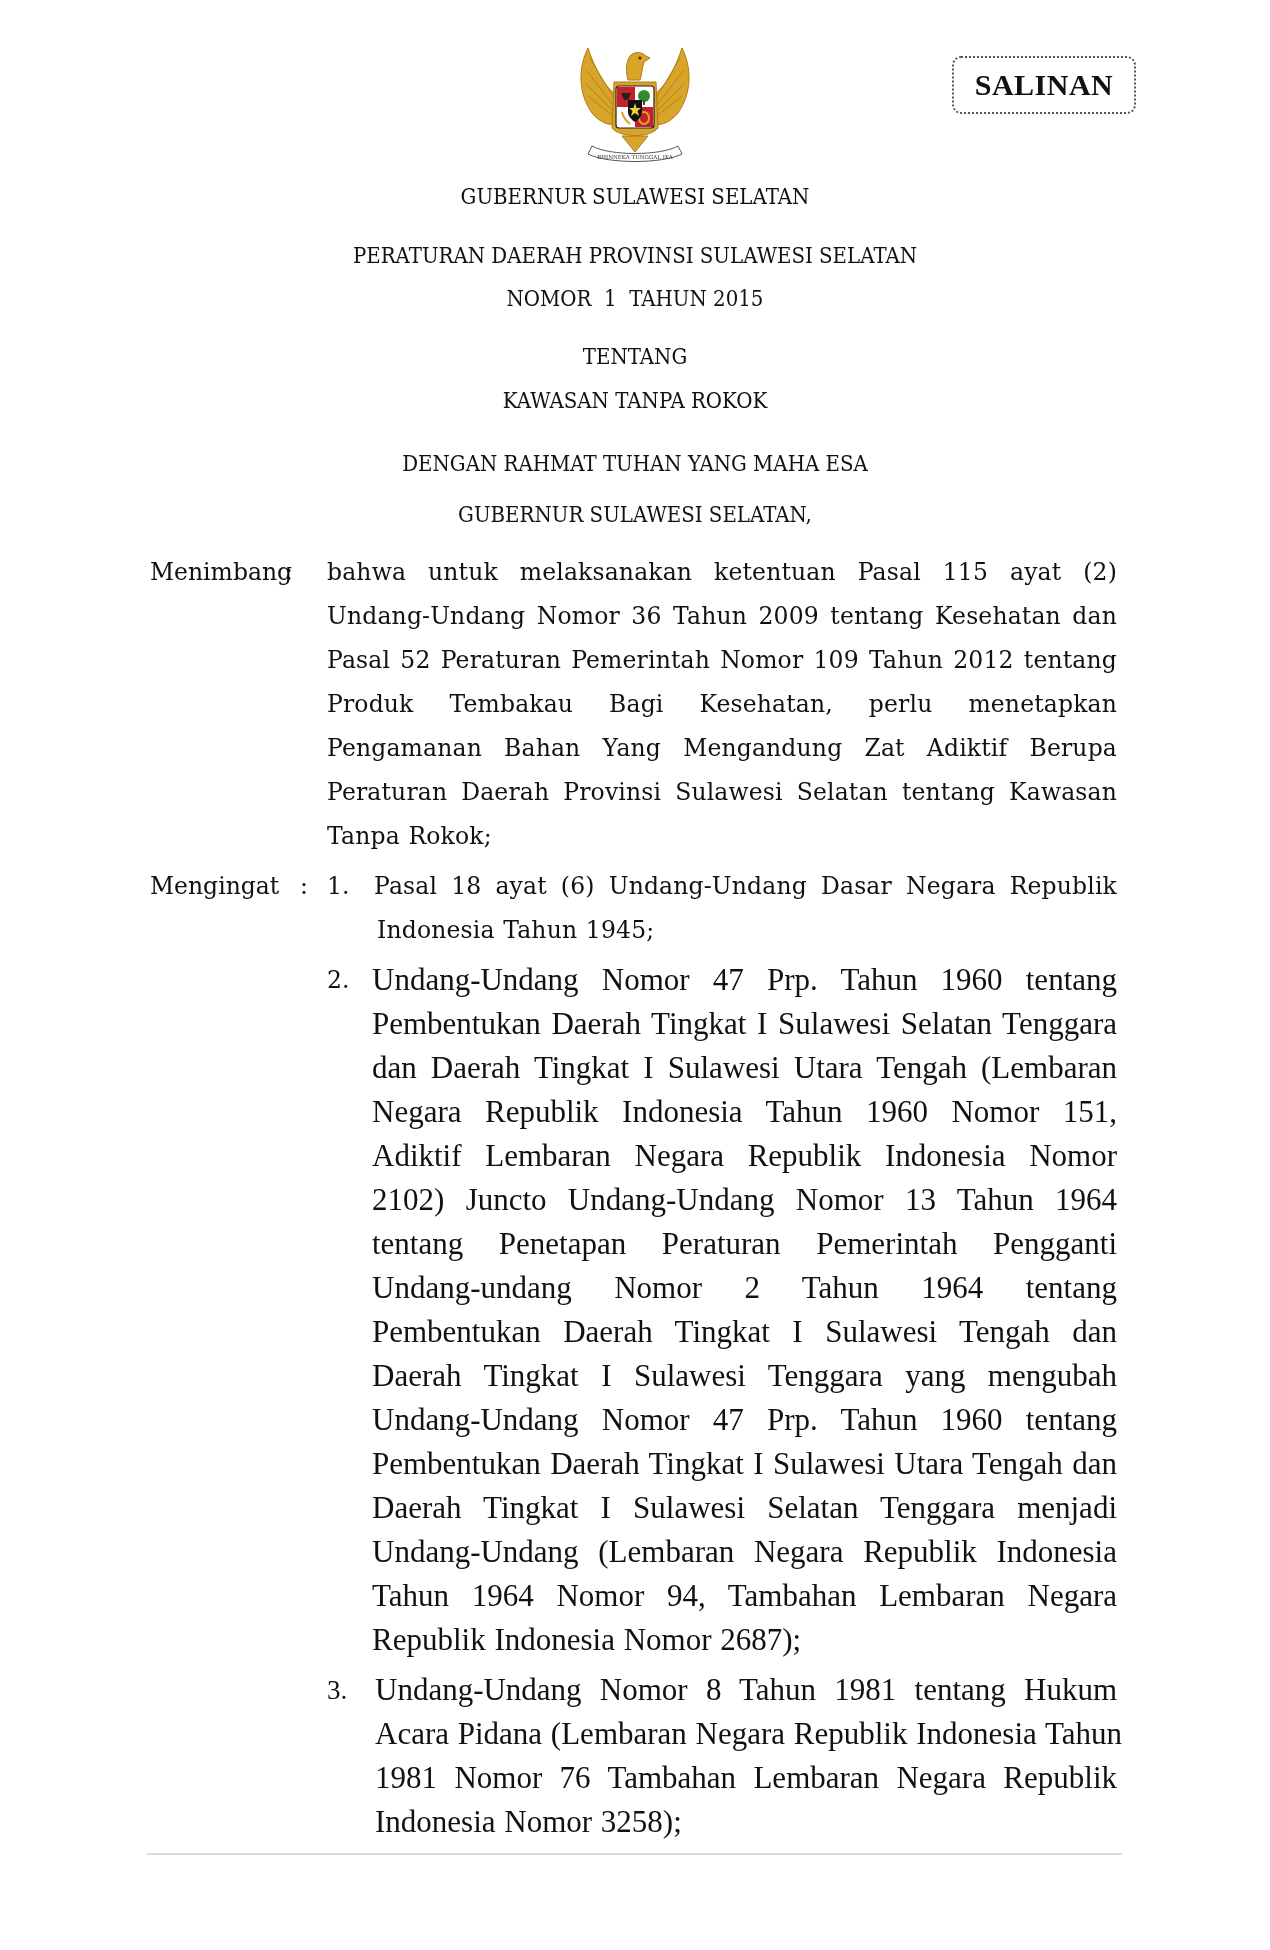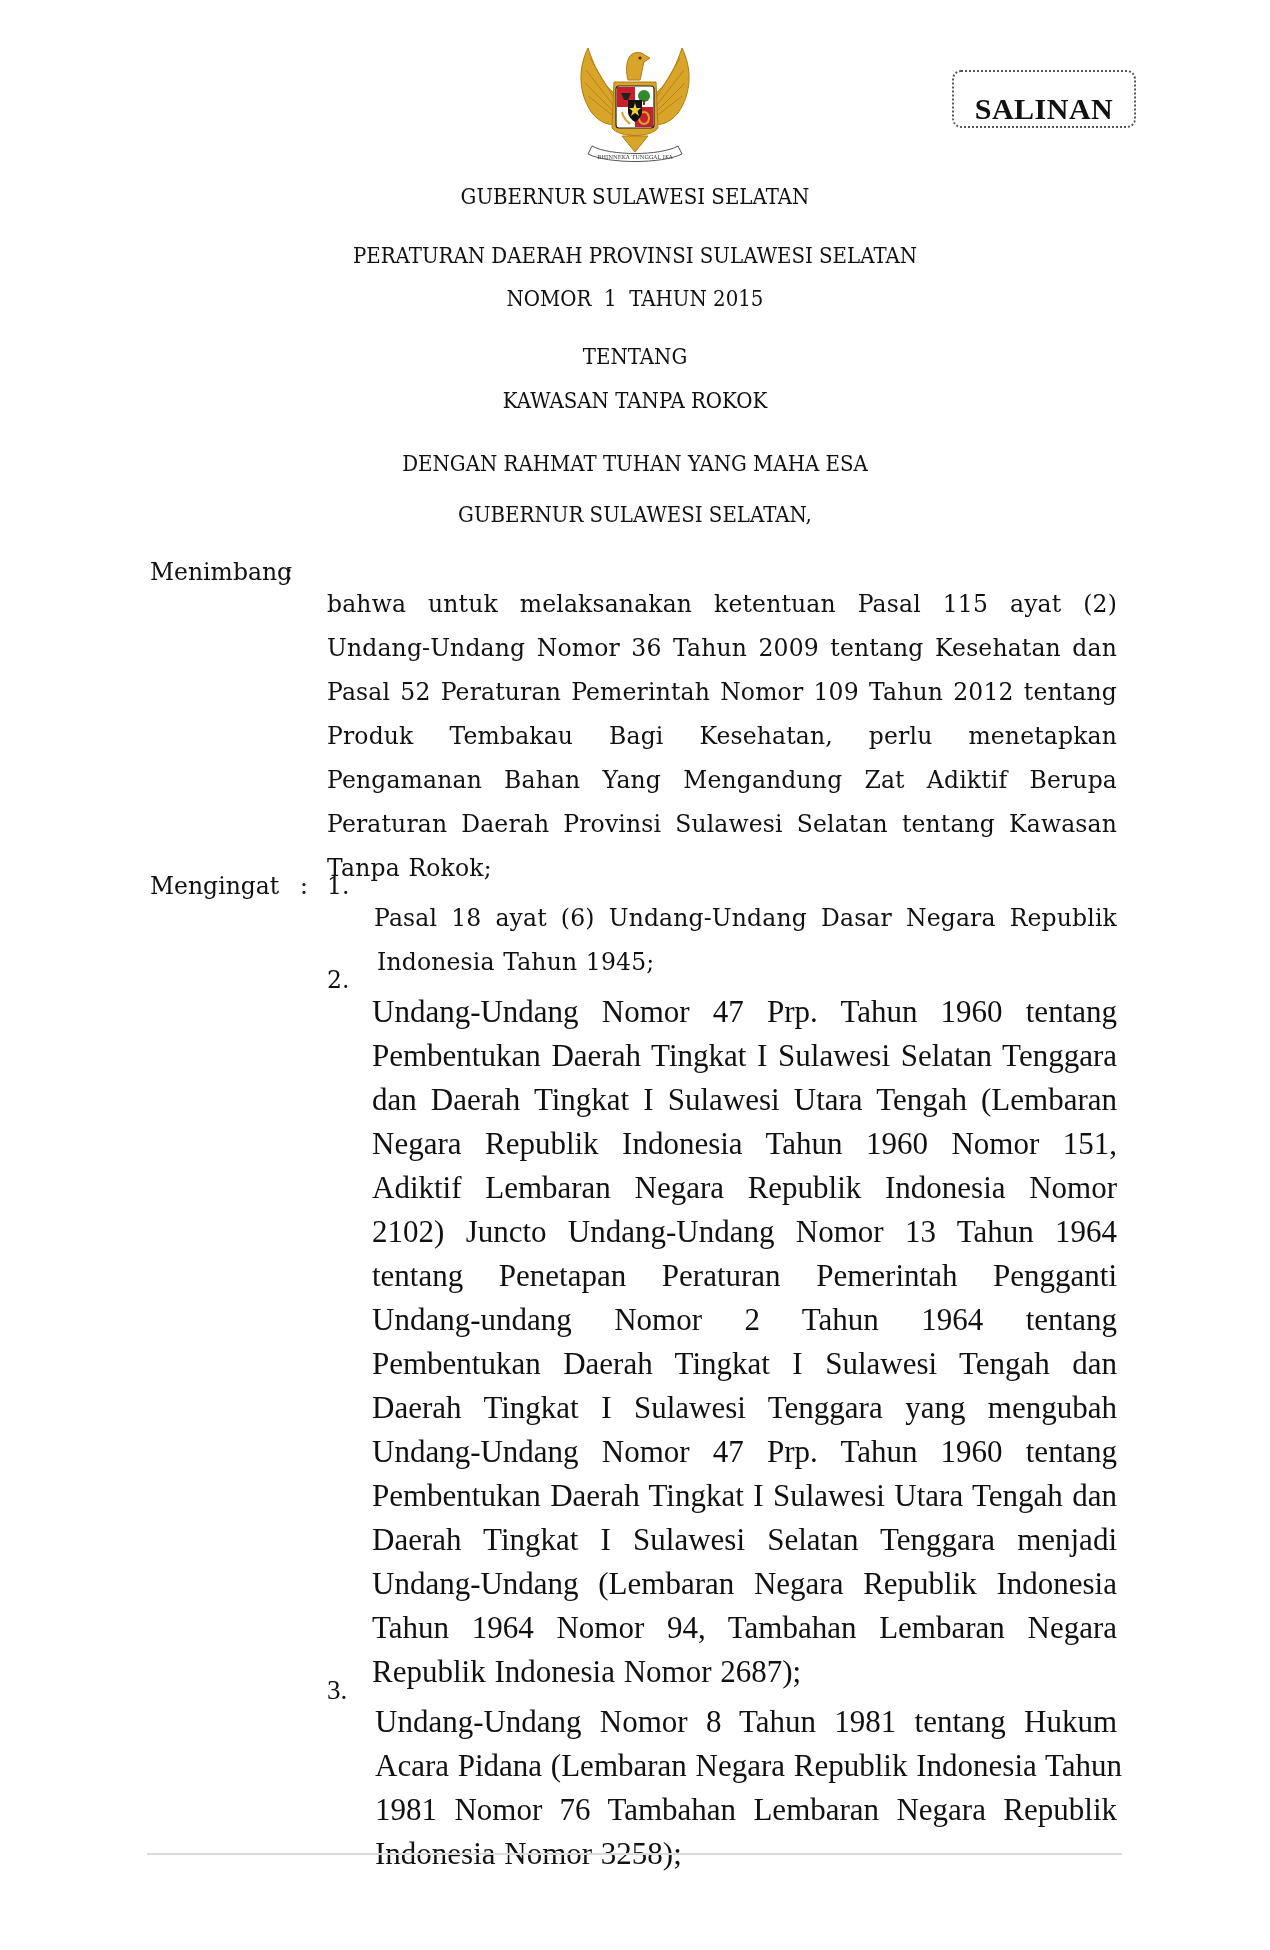--- a/index.html
+++ b/index.html
@@ -2,43 +2,43 @@
 <html><head>
 <meta charset="utf-8">
 <style>
   html, body { margin:0; padding:0; background:#ffffff; }
   body { width:1270px; height:1950px; position:relative; overflow:hidden; color:#111; }
   .page { position:absolute; left:0; top:0; width:1270px; height:1950px; background:#fff; }
 
   .emblem { position:absolute; left:570px; top:38px; width:130px; height:130px; }
 
   .salinan-box {
-    position:absolute; left:952px; top:70px; width:184px; height:58px;
+    position:absolute; left:952px; top:56px; width:184px; height:58px;
     border:2px dotted #555; border-radius:9px; box-sizing:border-box;
-    display:flex; align-items:flex-end; justify-content:center;
+    display:flex; align-items:center; justify-content:center;
   }
   .salinan-box span {
     font-family:"Liberation Serif", serif; font-weight:bold; font-size:30px; letter-spacing:0.5px; color:#111;
   }
 
   .center-line {
     position:absolute; left:0; width:1270px; text-align:center;
     font-family:"DejaVu Serif", serif; font-size:23px; color:#111;
     transform:scaleX(0.86); transform-origin:center;
     line-height:30px;
   }
 
   .section-label {
     position:absolute; left:150px; font-family:"DejaVu Serif", serif; font-size:23.5px; line-height:44px; color:#111;
   }
   .colon { position:absolute; font-family:"DejaVu Serif", serif; font-size:23.5px; line-height:44px; color:#111; }
 
   .body-block {
     position:absolute; font-family:"DejaVu Serif", serif; font-size:23.5px; line-height:44px;
-    text-align:justify; color:#111; letter-spacing:0.15px; word-spacing:1px;margin-top:32px;
+    text-align:justify; color:#111; letter-spacing:0.15px; word-spacing:1px;
   }
   .body-block.condensed {
     font-family:"Liberation Serif", serif; font-size:31px; letter-spacing:0;
   }
   .line { display:block; height:44px; white-space:nowrap; text-align:justify; text-align-last:justify; }
   .line.last { text-align-last:left; }
 
   .item-num { position:absolute; font-family:"DejaVu Serif", serif; font-size:23.5px; line-height:44px; color:#111; }
   .item-num.condensed { font-family:"Liberation Serif", serif; font-size:27px; }
 

